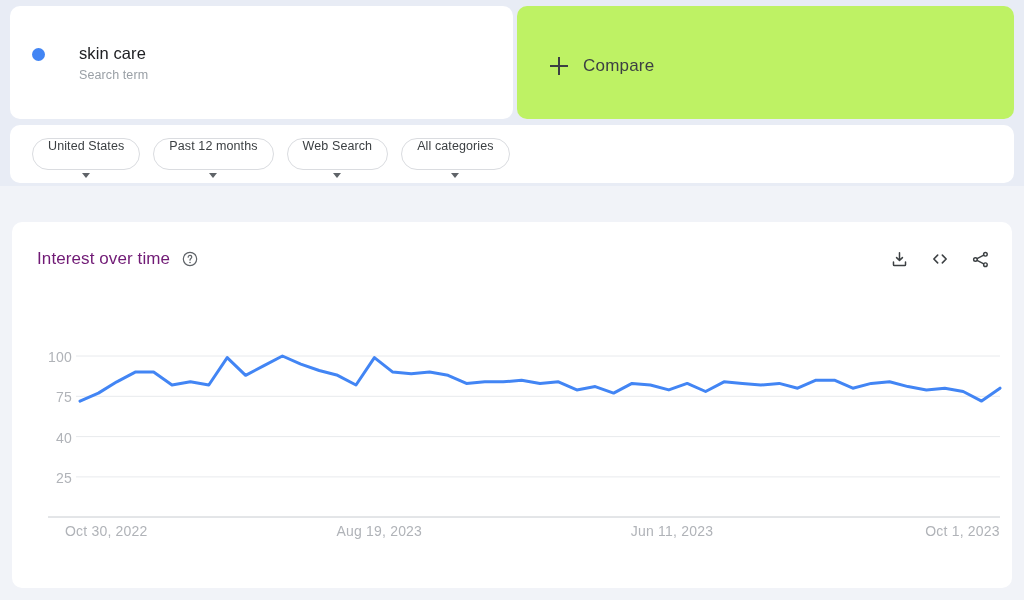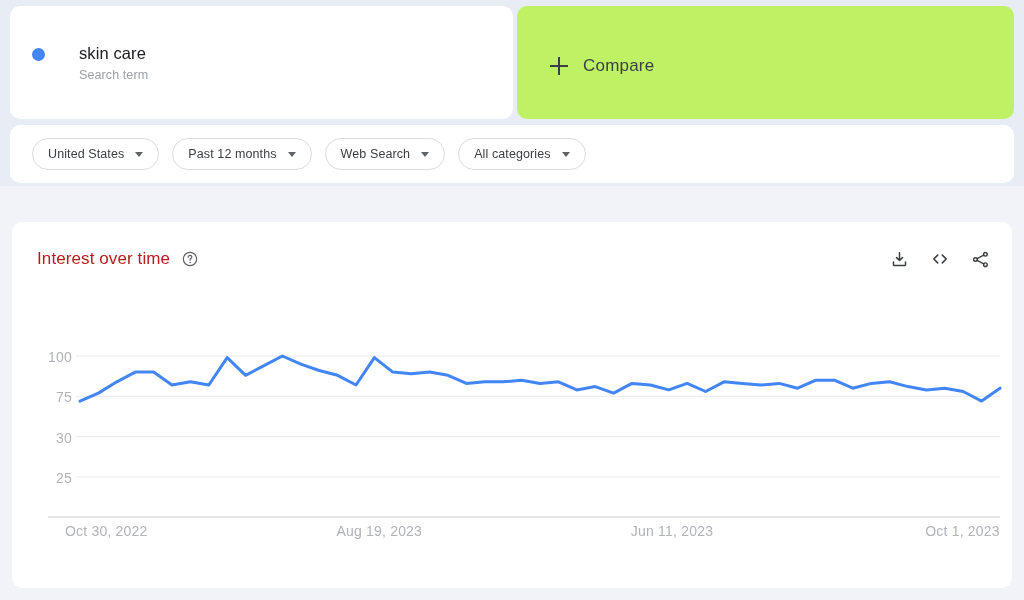--- a/index.html
+++ b/index.html
@@ -121,23 +121,24 @@
     gap: 13px;
   }
 
   .filter-chip {
     height: 32px;
     border: 1px solid #dadce0;
     border-radius: 16px;
     display: flex;
     align-items: center;
     padding: 0 15px;
-    gap: 11px;
+    gap: 20px;
     background: #fff;
     cursor: pointer;
+    flex-direction: column;
   }
 
   .filter-chip-label {
     font-size: 12.5px;
     color: #3c4043;
     letter-spacing: .1px;
     white-space: nowrap;
   }
 
   .caret {
@@ -160,21 +161,21 @@
   .chart-head {
     position: absolute;
     left: 25px; top: 27px;
     display: flex;
     align-items: center;
     gap: 12px;
   }
 
   .chart-title {
     font-size: 17px;
-    color: #b91c1c;
+    color: #701a75;
     letter-spacing: .1px;
   }
 
   .help-icon {
     width: 16px; height: 16px;
     display: block;
   }
 
   .chart-actions {
     position: absolute;
@@ -287,21 +288,21 @@
       <svg id="plot-svg" width="1000" height="366">
           <line x1="64" x2="988" y1="254.89999999999998" y2="254.89999999999998" stroke="#e8eaed" stroke-width="1"></line>
           <line x1="64" x2="988" y1="214.6" y2="214.6" stroke="#e8eaed" stroke-width="1"></line>
           <line x1="64" x2="988" y1="174.3" y2="174.3" stroke="#e8eaed" stroke-width="1"></line>
           <line x1="64" x2="988" y1="134" y2="134" stroke="#e8eaed" stroke-width="1"></line>
           <line x1="36" x2="988" y1="295" y2="295" stroke="#c8ccd1" stroke-width="1"></line>
           <polyline points="68.0,179.1 86.4,171.1 104.8,159.8 123.2,150.1 141.6,150.1 160.0,163.0 178.4,159.8 196.8,163.0 215.2,135.6 233.6,153.3 252.0,143.7 270.4,134.0 288.8,142.1 307.2,148.5 325.6,153.3 344.0,163.0 362.4,135.6 380.8,150.1 399.2,151.7 417.6,150.1 436.0,153.3 454.4,161.4 472.8,159.8 491.2,159.8 509.6,158.2 528.0,161.4 546.4,159.8 564.8,167.9 583.2,164.6 601.6,171.1 620.0,161.4 638.4,163.0 656.8,167.9 675.2,161.4 693.6,169.5 712.0,159.8 730.4,161.4 748.8,163.0 767.2,161.4 785.6,166.2 804.0,158.2 822.4,158.2 840.8,166.2 859.2,161.4 877.6,159.8 896.0,164.6 914.4,167.9 932.8,166.2 951.2,169.5 969.6,179.1 988.0,166.2" fill="none" stroke="#4285f4" stroke-width="3" stroke-linejoin="round" stroke-linecap="round"></polyline>
         </svg>
       <div id="y-labels">
           <div class="ylabel" style="left: 26px; top: 247.9px;">25</div>
-          <div class="ylabel" style="left: 26px; top: 207.6px;">30</div>
+          <div class="ylabel" style="left: 26px; top: 207.6px;">40</div>
           <div class="ylabel" style="left: 26px; top: 167.3px;">75</div>
           <div class="ylabel" style="left: 26px; top: 127px;">100</div>
         </div>
       <div id="x-labels">
           <div class="xlabel" style="left: 53px; top: 301px;">Oct 30, 2022</div>
           <div class="xlabel" style="left: 324.4px; top: 301px;">Aug 19, 2023</div>
           <div class="xlabel" style="left: 618.8px; top: 301px;">Jun 11, 2023</div>
           <div class="xlabel" style="left: 913.2px; top: 301px;">Oct 1, 2023</div>
         </div>
     </div>

